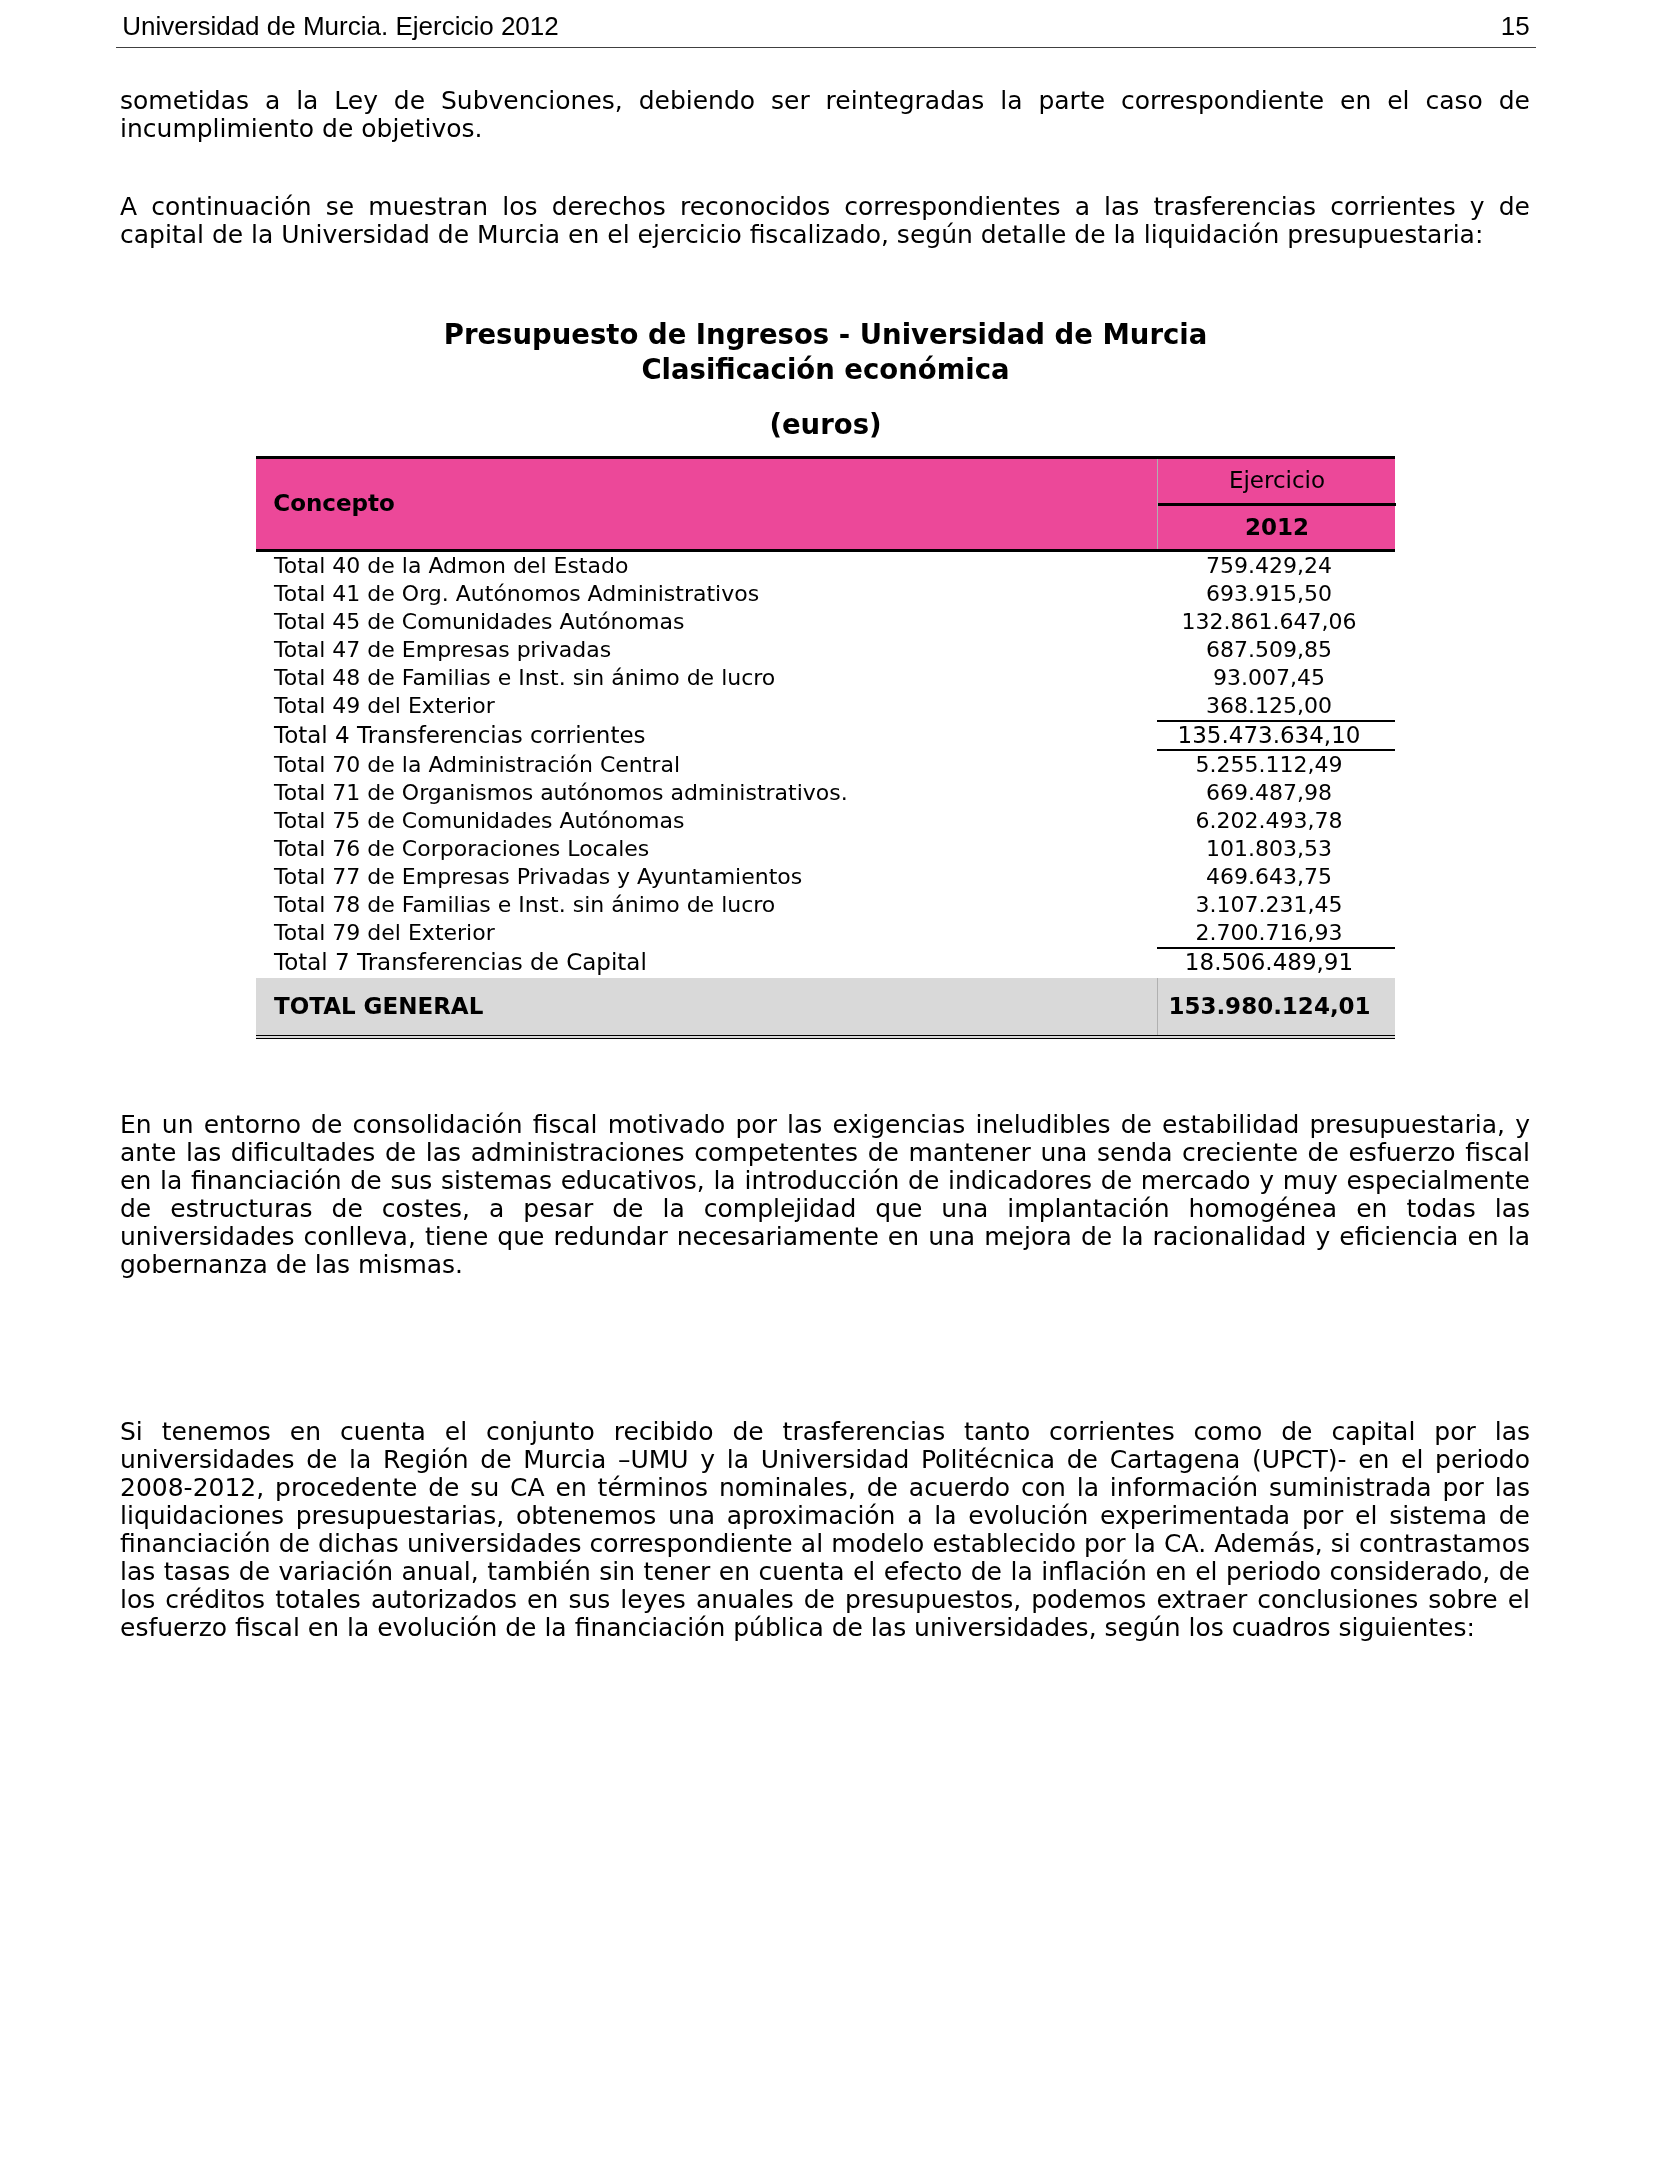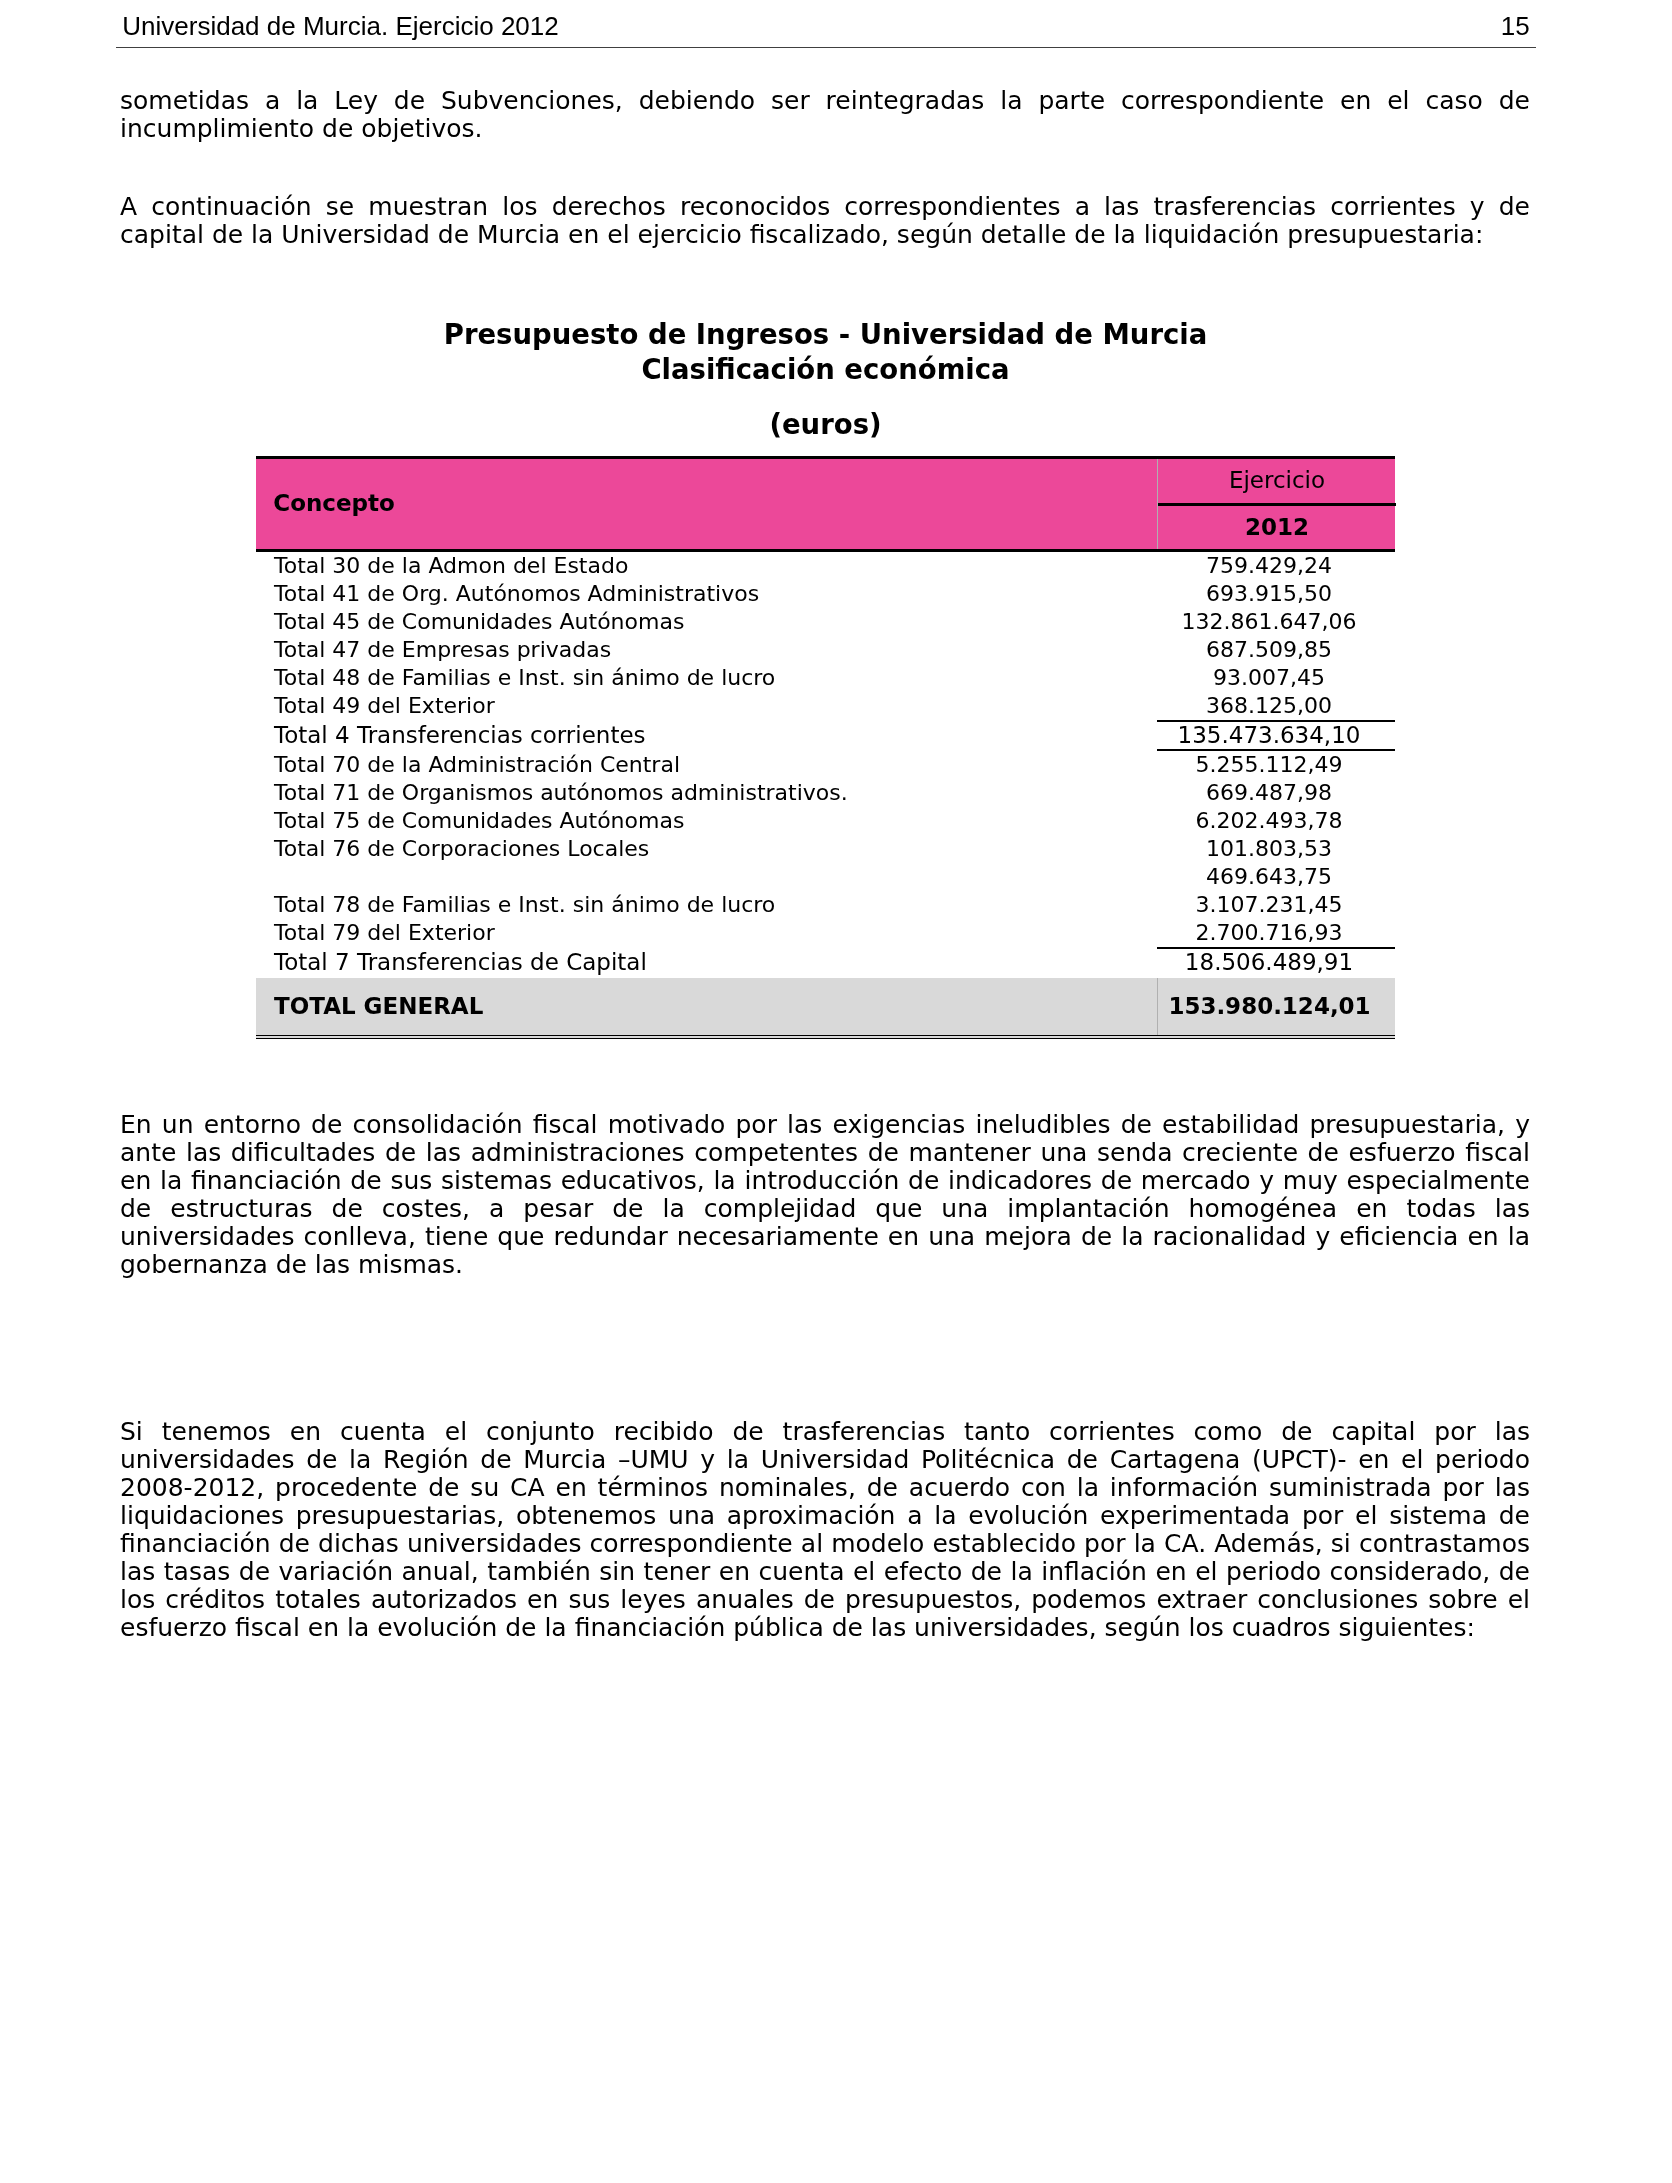--- a/index.html
+++ b/index.html
@@ -69,21 +69,21 @@
   <div class="thead">
     <span class="col-concept">Concepto</span>
     <div class="col-year-group">
       <span class="ejercicio">Ejercicio</span>
       <div class="mid-rule"></div>
       <span class="year">2012</span>
     </div>
   </div>
 
   <div class="row">
-      <span class="label">Total 30 de la Admon del Estado</span>
+      <span class="label">Total 40 de la Admon del Estado</span>
       <span class="value">759.429,24</span>
     </div>
   <div class="row">
       <span class="label">Total 41 de Org. Autónomos Administrativos</span>
       <span class="value">693.915,50</span>
     </div>
   <div class="row">
       <span class="label">Total 45 de Comunidades Autónomas</span>
       <span class="value">132.861.647,06</span>
     </div>
@@ -115,20 +115,21 @@
     </div>
   <div class="row">
       <span class="label">Total 75 de Comunidades Autónomas</span>
       <span class="value">6.202.493,78</span>
     </div>
   <div class="row">
       <span class="label">Total 76 de Corporaciones Locales</span>
       <span class="value">101.803,53</span>
     </div>
   <div class="row">
+      <span class="label">Total 77 de Empresas Privadas y Ayuntamientos</span>
       <span class="value">469.643,75</span>
     </div>
   <div class="row">
       <span class="label">Total 78 de Familias e Inst. sin ánimo de lucro</span>
       <span class="value">3.107.231,45</span>
     </div>
   <div class="row">
       <span class="label">Total 79 del Exterior</span>
       <span class="value">2.700.716,93</span>
     </div>

